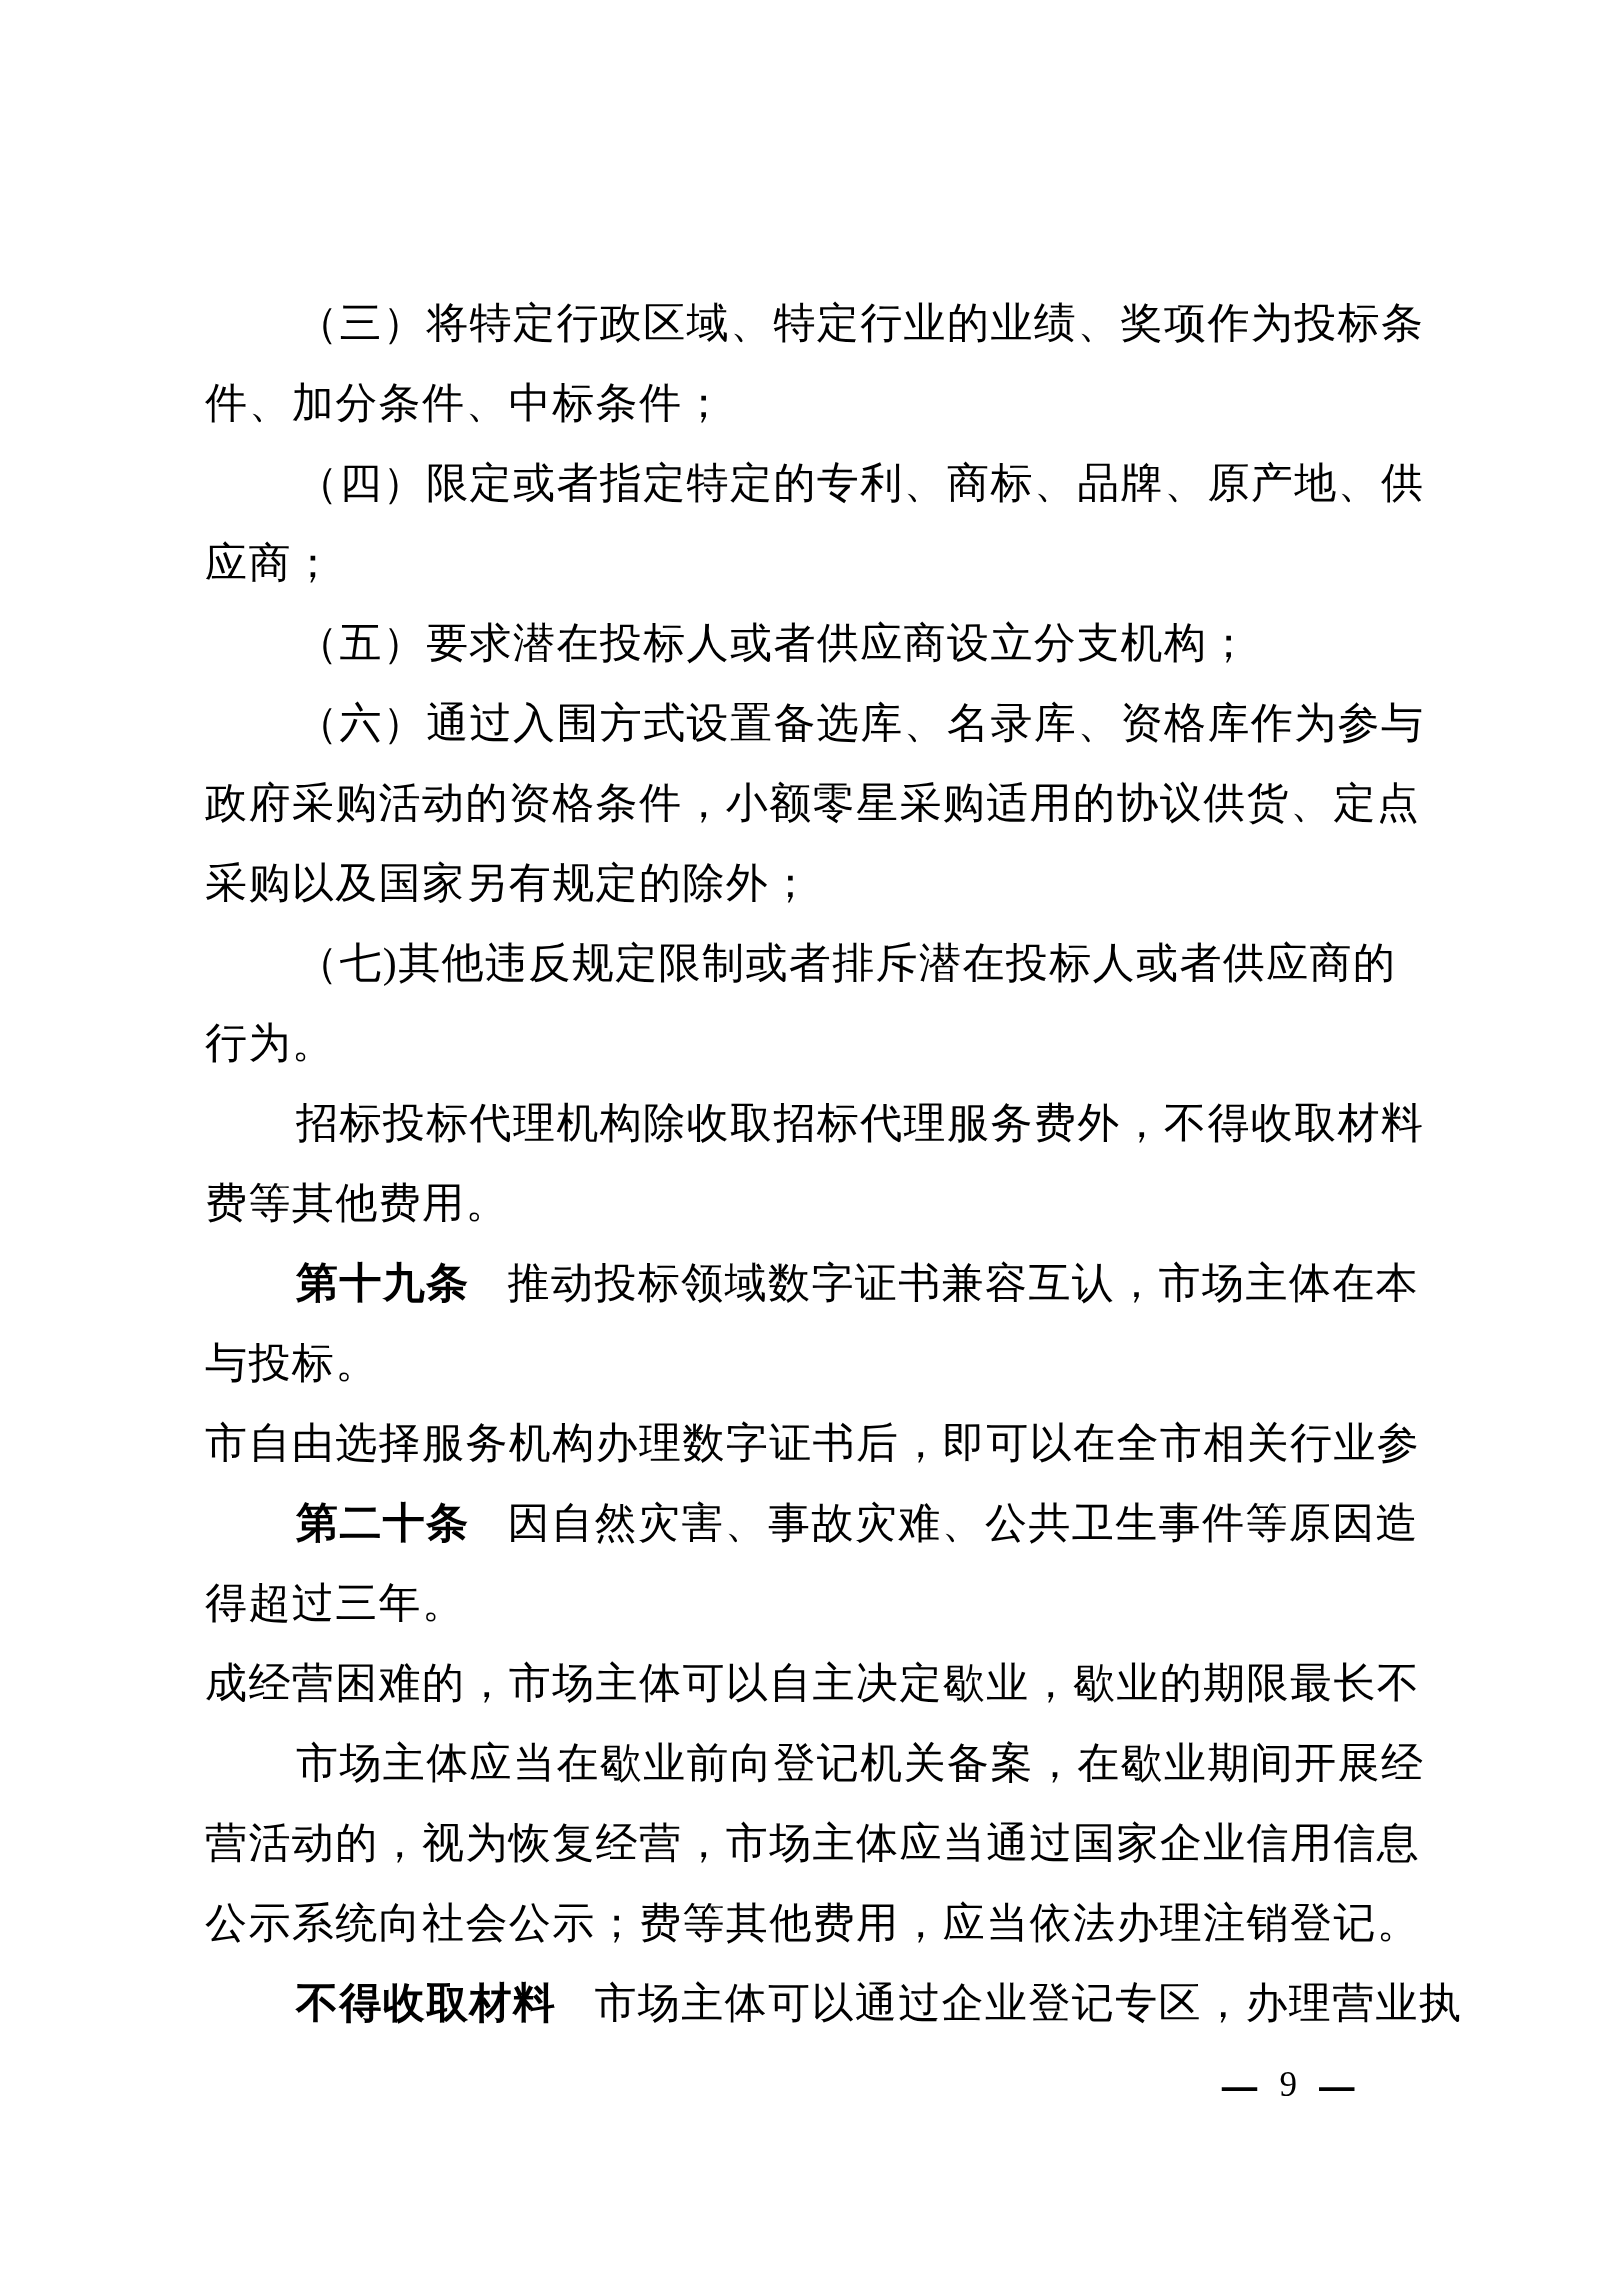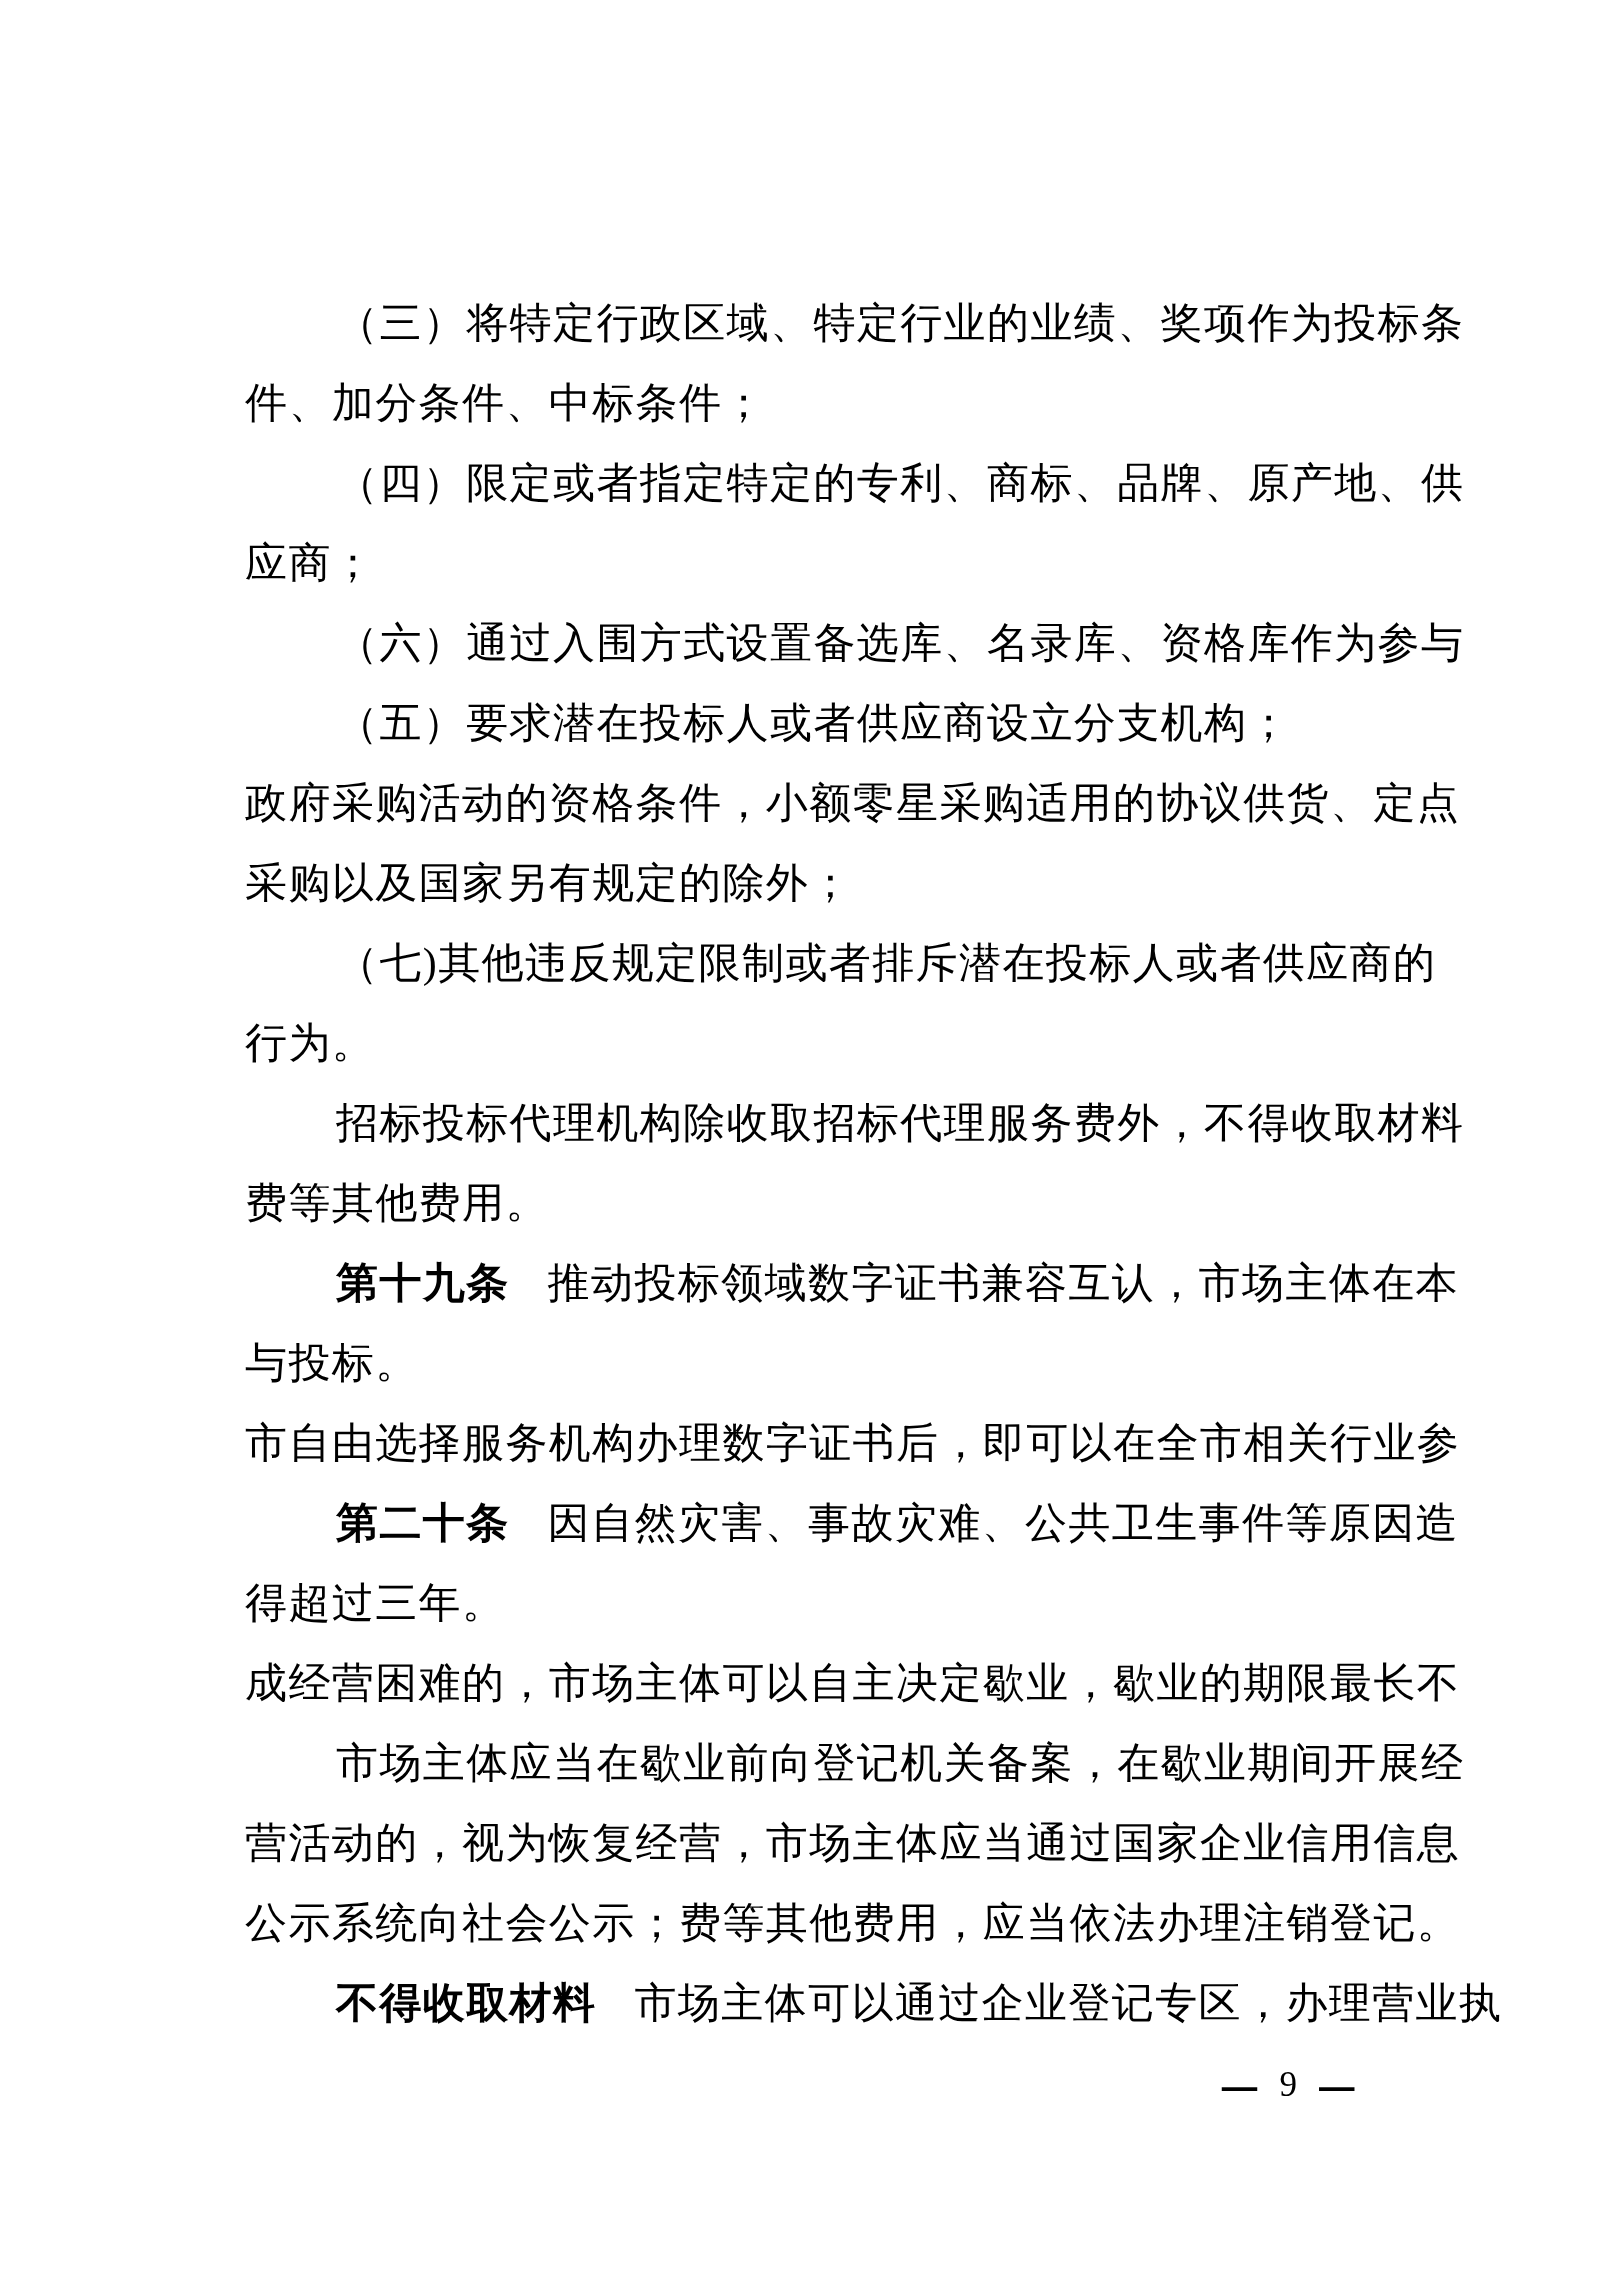--- a/index.html
+++ b/index.html
@@ -18,21 +18,20 @@
   }
   .textblock {
     position: absolute;
     left: 205px;
     top: 283px;
     width: 1234px;
     font-size: 42px;
     line-height: 80px;
     letter-spacing: 1.4px;
     white-space: nowrap;
-    margin-left: 40px;
   }
   .line {
     height: 80px;
   }
   .line.indent {
     padding-left: 91px;
   }
   .lead {
     font-family: Liberation Sans, sans-serif;
     font-weight: bold;
@@ -59,22 +58,22 @@
 </style>
 </head>
 <body>
 
 <div class="page">
   <div class="textblock" id="doc-body">
       <div class="line indent"><span>（三）将特定行政区域、特定行业的业绩、奖项作为投标条</span></div>
       <div class="line"><span>件、加分条件、中标条件；</span></div>
       <div class="line indent"><span>（四）限定或者指定特定的专利、商标、品牌、原产地、供</span></div>
       <div class="line"><span>应商；</span></div>
+      <div class="line indent"><span>（五）要求潜在投标人或者供应商设立分支机构；</span></div>
       <div class="line indent"><span>（六）通过入围方式设置备选库、名录库、资格库作为参与</span></div>
-      <div class="line indent"><span>（五）要求潜在投标人或者供应商设立分支机构；</span></div>
       <div class="line"><span>政府采购活动的资格条件，小额零星采购适用的协议供货、定点</span></div>
       <div class="line"><span>采购以及国家另有规定的除外；</span></div>
       <div class="line indent"><span>（七)其他违反规定限制或者排斥潜在投标人或者供应商的</span></div>
       <div class="line"><span>行为。</span></div>
       <div class="line indent"><span>招标投标代理机构除收取招标代理服务费外，不得收取材料</span></div>
       <div class="line"><span>费等其他费用。</span></div>
       <div class="line indent"><span class="lead">第十九条</span><span>推动投标领域数字证书兼容互认，市场主体在本</span></div>
       <div class="line"><span>与投标。</span></div>
       <div class="line"><span>市自由选择服务机构办理数字证书后，即可以在全市相关行业参</span></div>
       <div class="line indent"><span class="lead">第二十条</span><span>因自然灾害、事故灾难、公共卫生事件等原因造</span></div>

